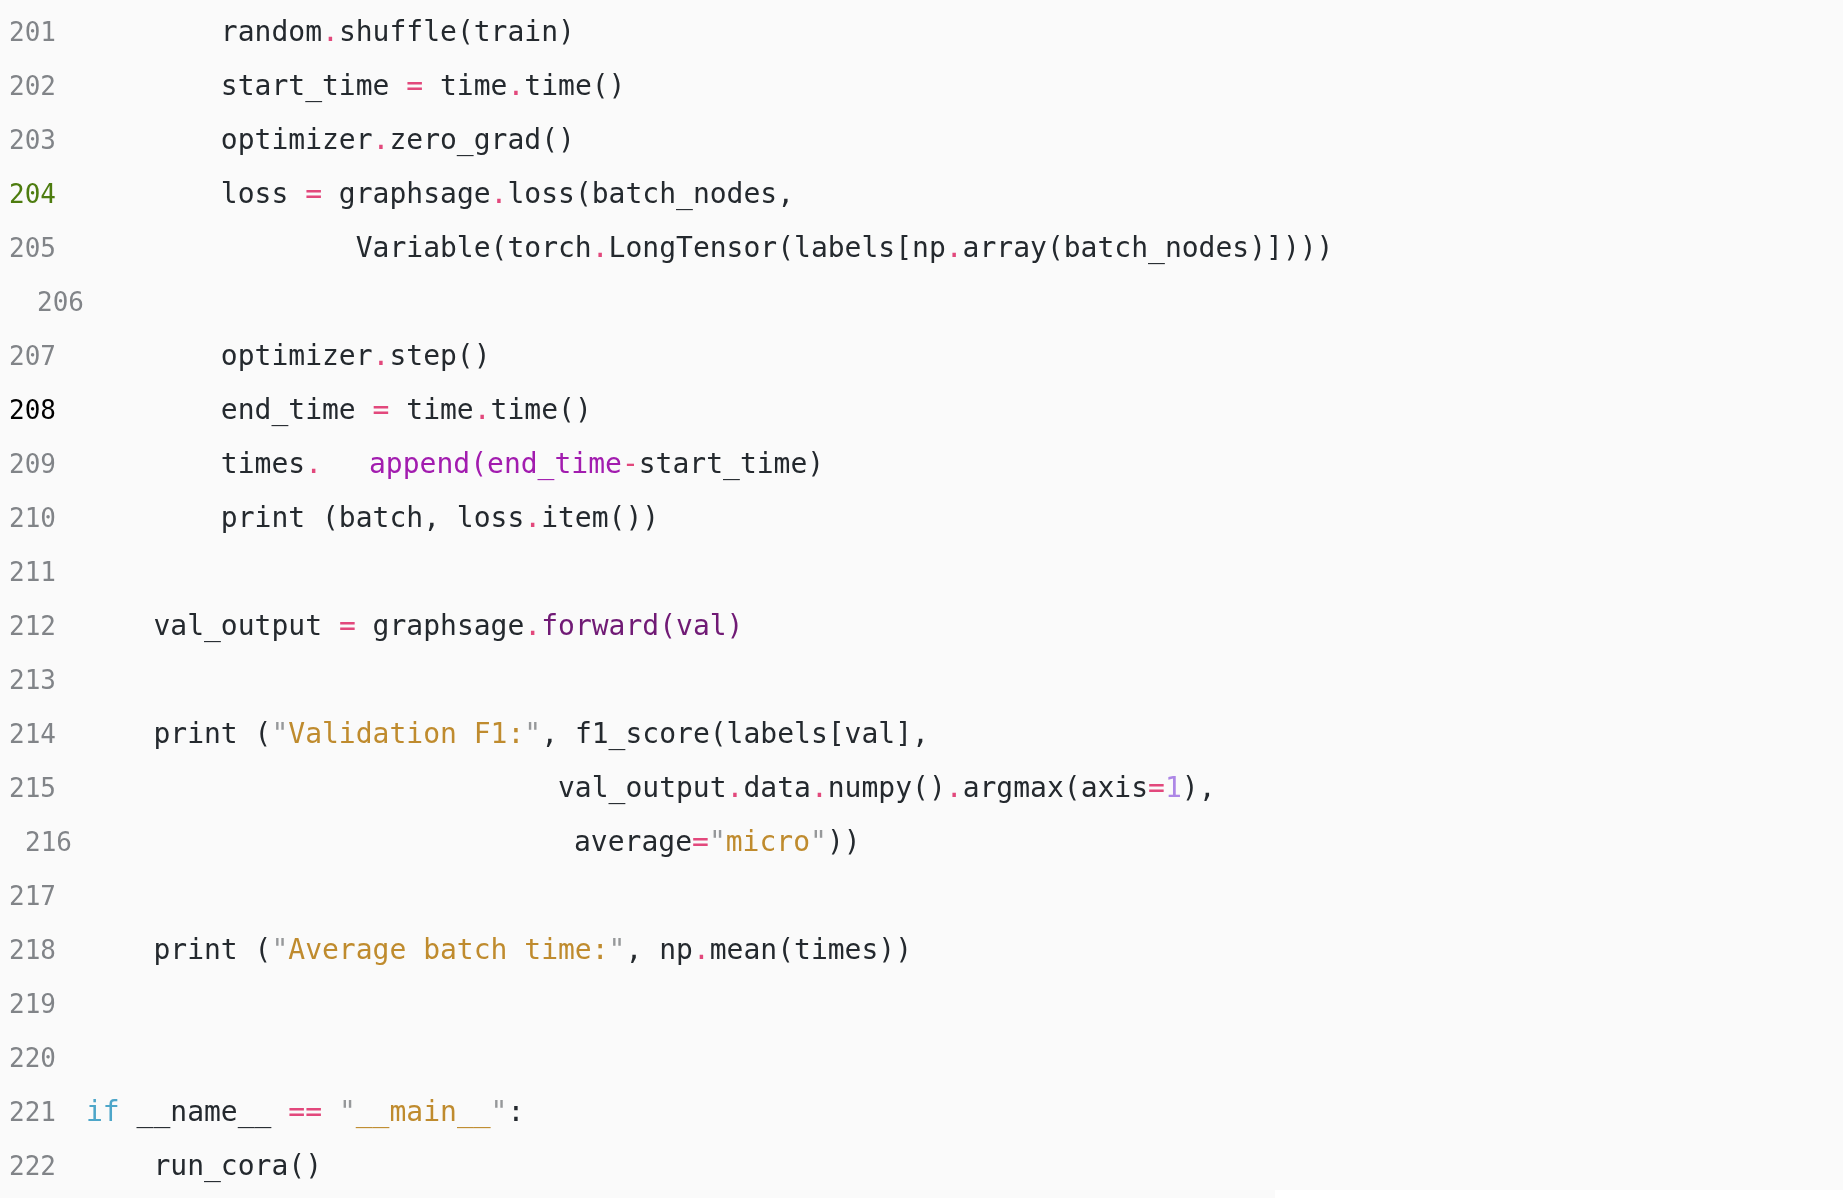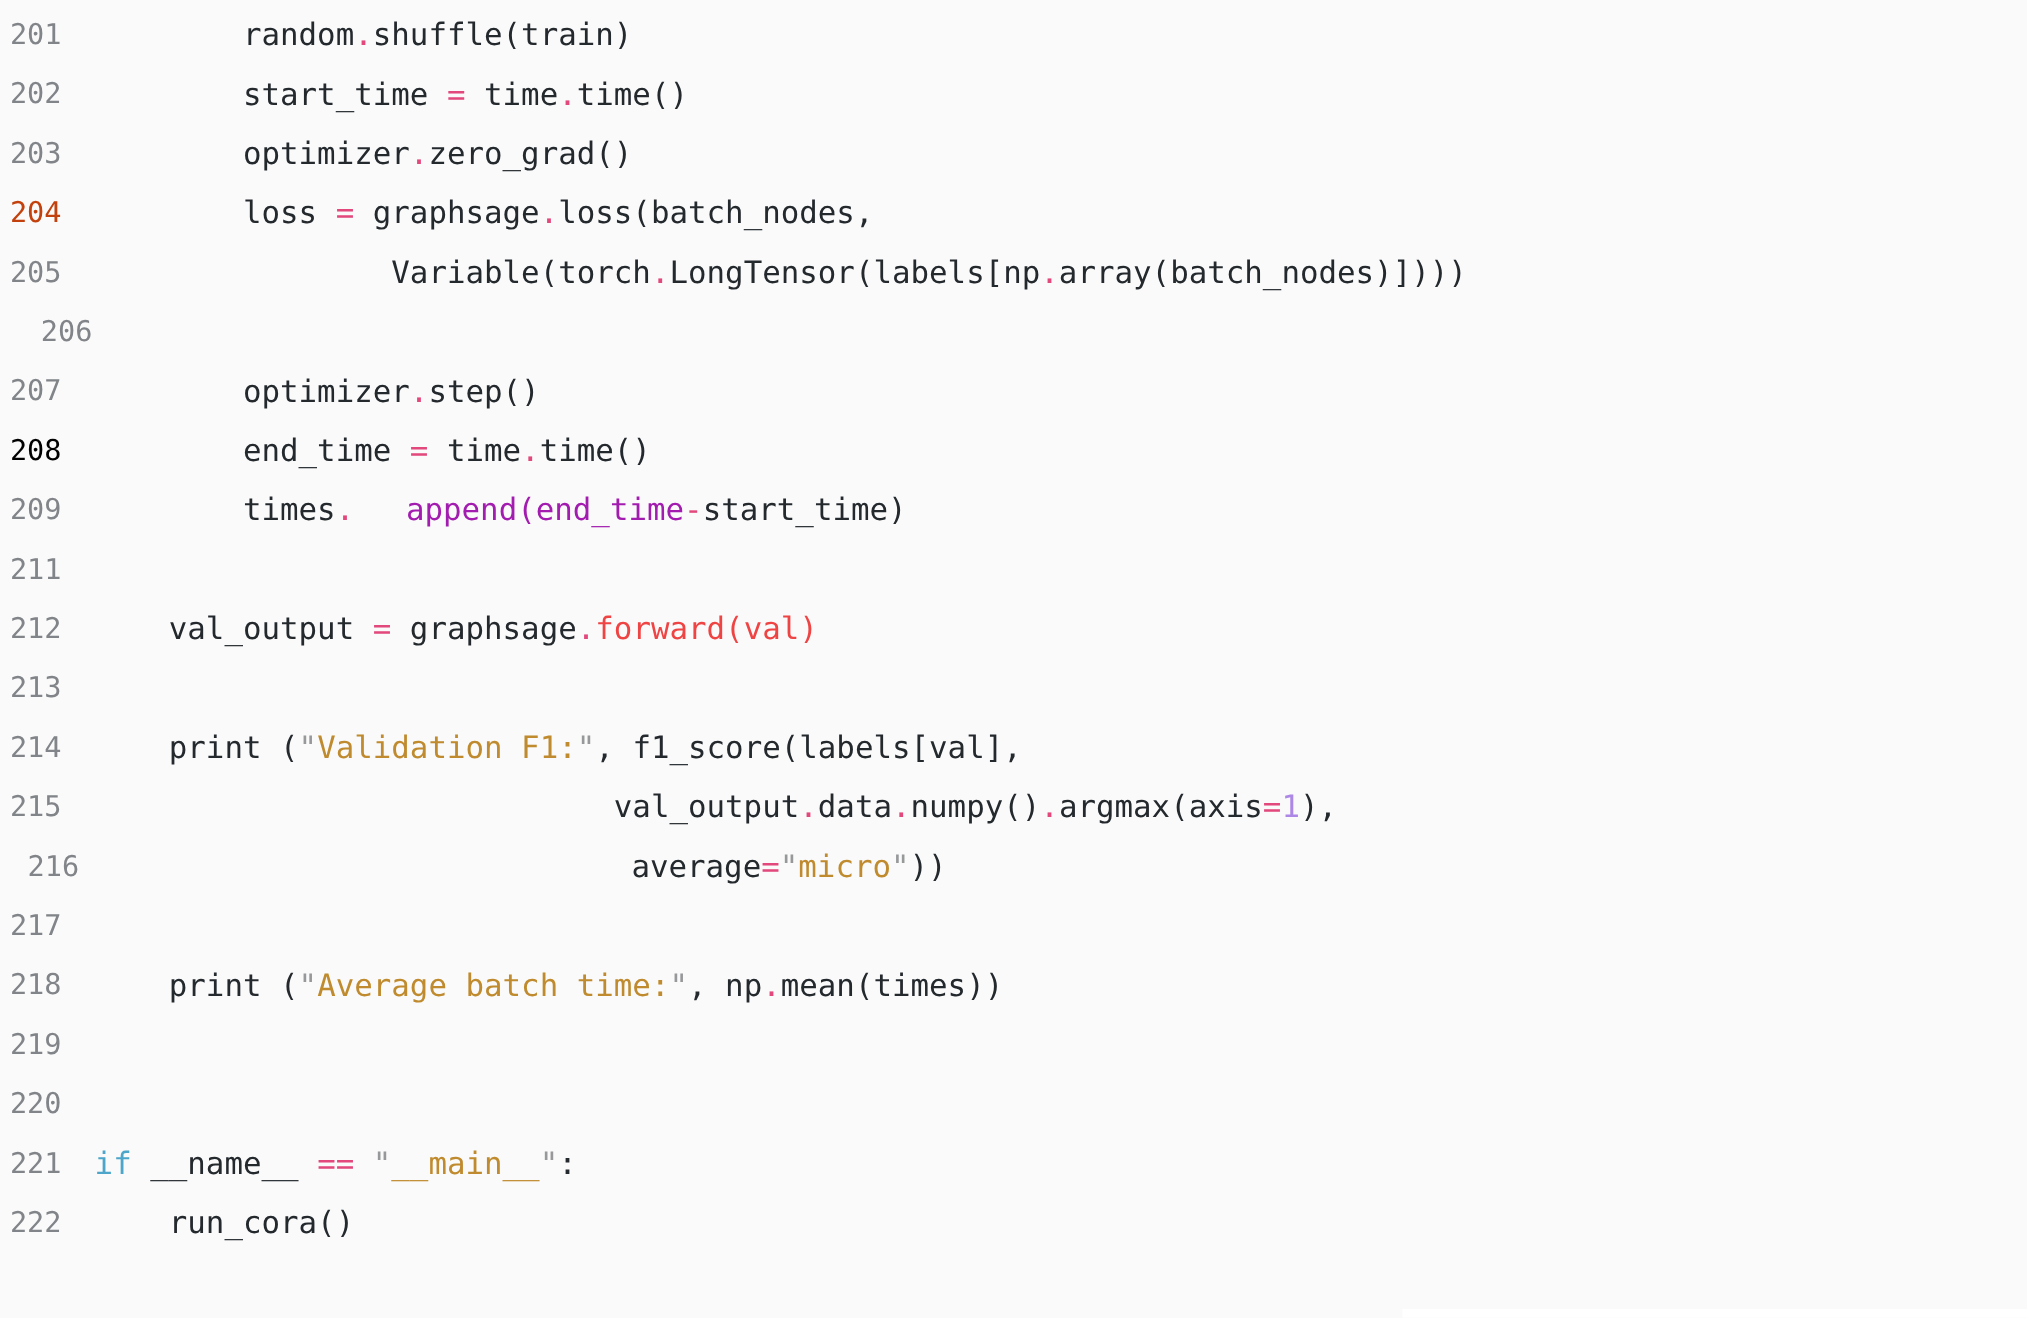--- a/index.html
+++ b/index.html
@@ -41,21 +41,21 @@
     </div>
     <div class="row">
       <span class="ln" style="color: rgb(129, 132, 136);">202</span>
       <span class="code"><span style="color: rgb(36, 41, 46);">        start_time </span><span style="color: rgb(226, 72, 124);">=</span><span style="color: rgb(36, 41, 46);"> time</span><span style="color: rgb(226, 72, 124);">.</span><span style="color: rgb(36, 41, 46);">time()</span></span>
     </div>
     <div class="row">
       <span class="ln" style="color: rgb(129, 132, 136);">203</span>
       <span class="code"><span style="color: rgb(36, 41, 46);">        optimizer</span><span style="color: rgb(226, 72, 124);">.</span><span style="color: rgb(36, 41, 46);">zero_grad()</span></span>
     </div>
     <div class="row">
-      <span class="ln" style="color: #c2410c;">204</span>
+      <span class="ln" style="color: #4d7c0f;">204</span>
       <span class="code"><span style="color: rgb(36, 41, 46);">        loss </span><span style="color: rgb(226, 72, 124);">=</span><span style="color: rgb(36, 41, 46);"> graphsage</span><span style="color: rgb(226, 72, 124);">.</span><span style="color: rgb(36, 41, 46);">loss(batch_nodes,</span></span>
     </div>
     <div class="row">
       <span class="ln" style="color: rgb(129, 132, 136);">205</span>
       <span class="code"><span style="color: rgb(36, 41, 46);">                Variable(torch</span><span style="color: rgb(226, 72, 124);">.</span><span style="color: rgb(36, 41, 46);">LongTensor(labels[np</span><span style="color: rgb(226, 72, 124);">.</span><span style="color: rgb(36, 41, 46);">array(batch_nodes)])))</span></span>
     </div>
     <div class="row">
       <span class="ln" style="color: rgb(129, 132, 136); margin-left: 28px;">206</span>
     </div>
     <div class="row">
@@ -64,26 +64,30 @@
     </div>
     <div class="row">
       <span class="ln" style="color: #000000;">208</span>
       <span class="code"><span style="color: rgb(36, 41, 46);">        end_time </span><span style="color: rgb(226, 72, 124);">=</span><span style="color: rgb(36, 41, 46);"> time</span><span style="color: rgb(226, 72, 124);">.</span><span style="color: rgb(36, 41, 46);">time()</span></span>
     </div>
     <div class="row">
       <span class="ln" style="color: rgb(129, 132, 136);">209</span>
       <span class="code"><span style="color: rgb(36, 41, 46);">        times</span><span style="color: rgb(226, 72, 124);">.</span><span style="color: #a21caf; margin-left: 47px;">append(end_time</span><span style="color: rgb(226, 72, 124);">-</span><span style="color: rgb(36, 41, 46);">start_time)</span></span>
     </div>
     <div class="row">
+      <span class="ln" style="color: rgb(129, 132, 136);">210</span>
+      <span class="code"><span style="color: rgb(36, 41, 46);">        print (batch, loss</span><span style="color: rgb(226, 72, 124);">.</span><span style="color: rgb(36, 41, 46);">item())</span></span>
+    </div>
+    <div class="row">
       <span class="ln" style="color: rgb(129, 132, 136);">211</span>
       <span class="code"></span>
     </div>
     <div class="row">
       <span class="ln" style="color: rgb(129, 132, 136);">212</span>
-      <span class="code"><span style="color: rgb(36, 41, 46);">    val_output </span><span style="color: rgb(226, 72, 124);">=</span><span style="color: rgb(36, 41, 46);"> graphsage</span><span style="color: rgb(226, 72, 124);">.</span><span style="color: #ef4444;">forward(val)</span></span>
+      <span class="code"><span style="color: rgb(36, 41, 46);">    val_output </span><span style="color: rgb(226, 72, 124);">=</span><span style="color: rgb(36, 41, 46);"> graphsage</span><span style="color: rgb(226, 72, 124);">.</span><span style="color: #701a75;">forward(val)</span></span>
     </div>
     <div class="row">
       <span class="ln" style="color: rgb(129, 132, 136);">213</span>
       <span class="code"></span>
     </div>
     <div class="row">
       <span class="ln" style="color: rgb(129, 132, 136);">214</span>
       <span class="code"><span style="color: rgb(36, 41, 46);">    print (</span><span style="color: rgb(150, 152, 154);">"</span><span style="color: rgb(191, 139, 46);">Validation F1:</span><span style="color: rgb(150, 152, 154);">"</span><span style="color: rgb(36, 41, 46);">, f1_score(labels[val],</span></span>
     </div>
     <div class="row">

